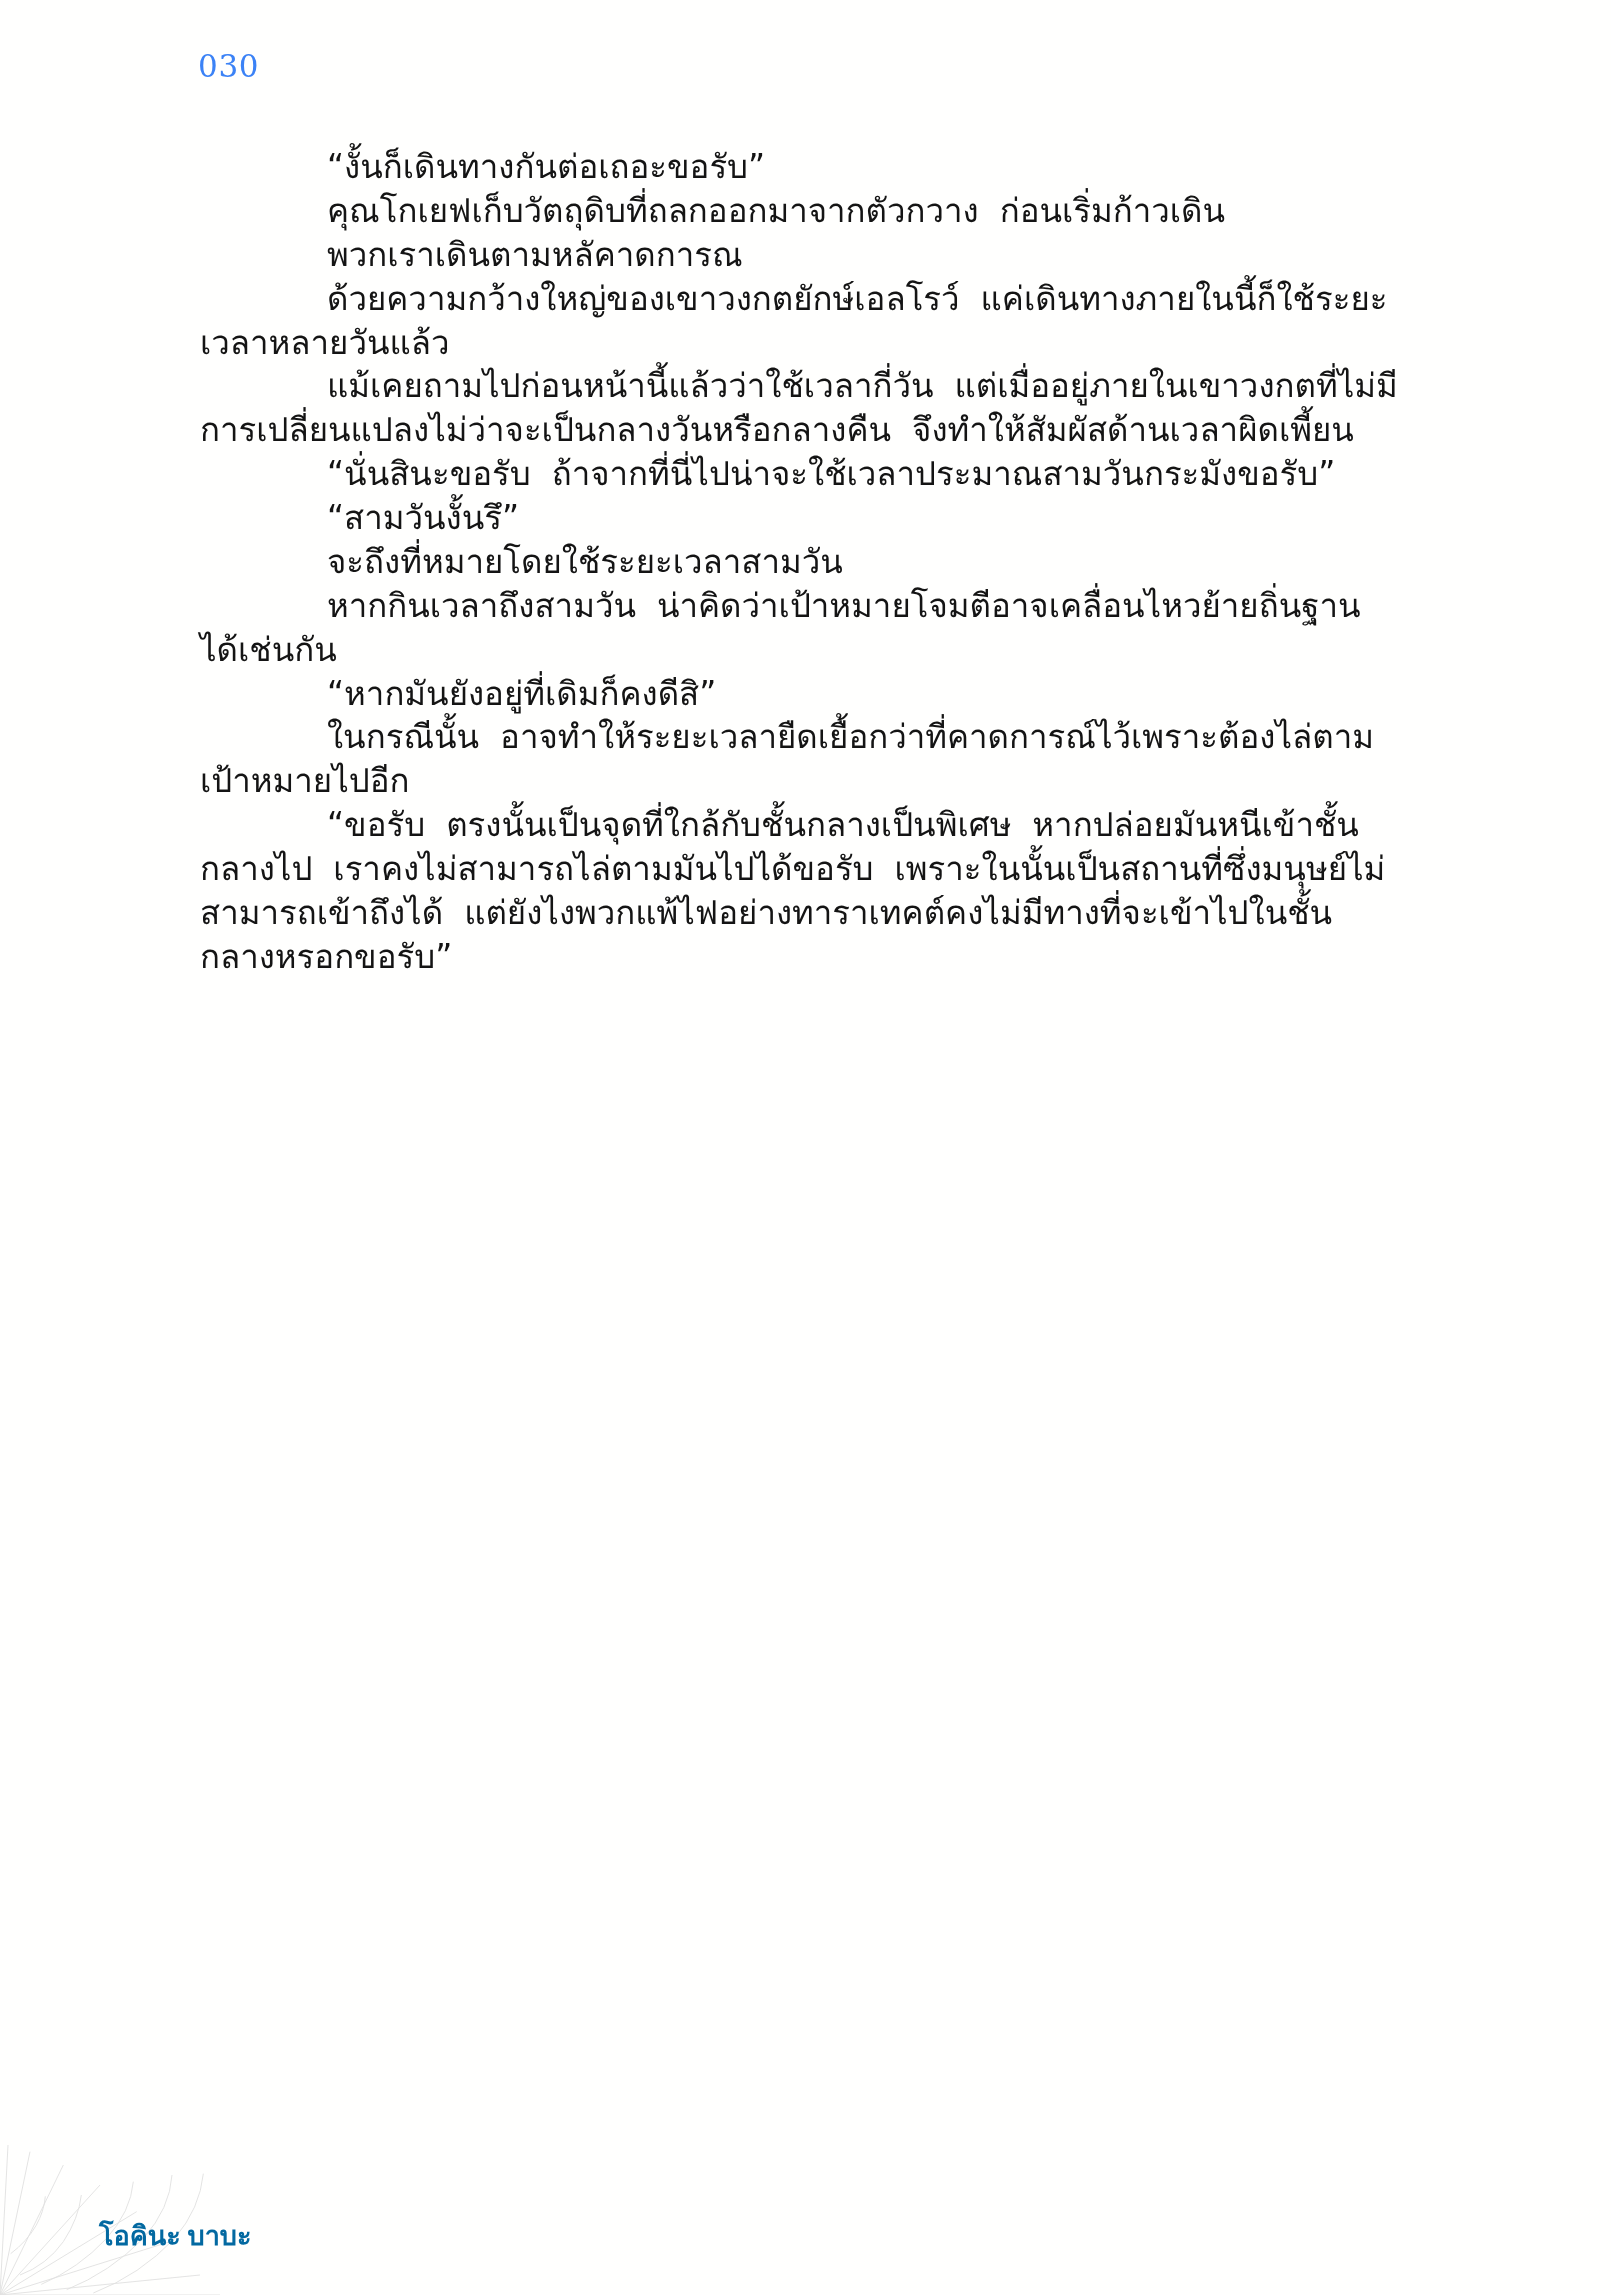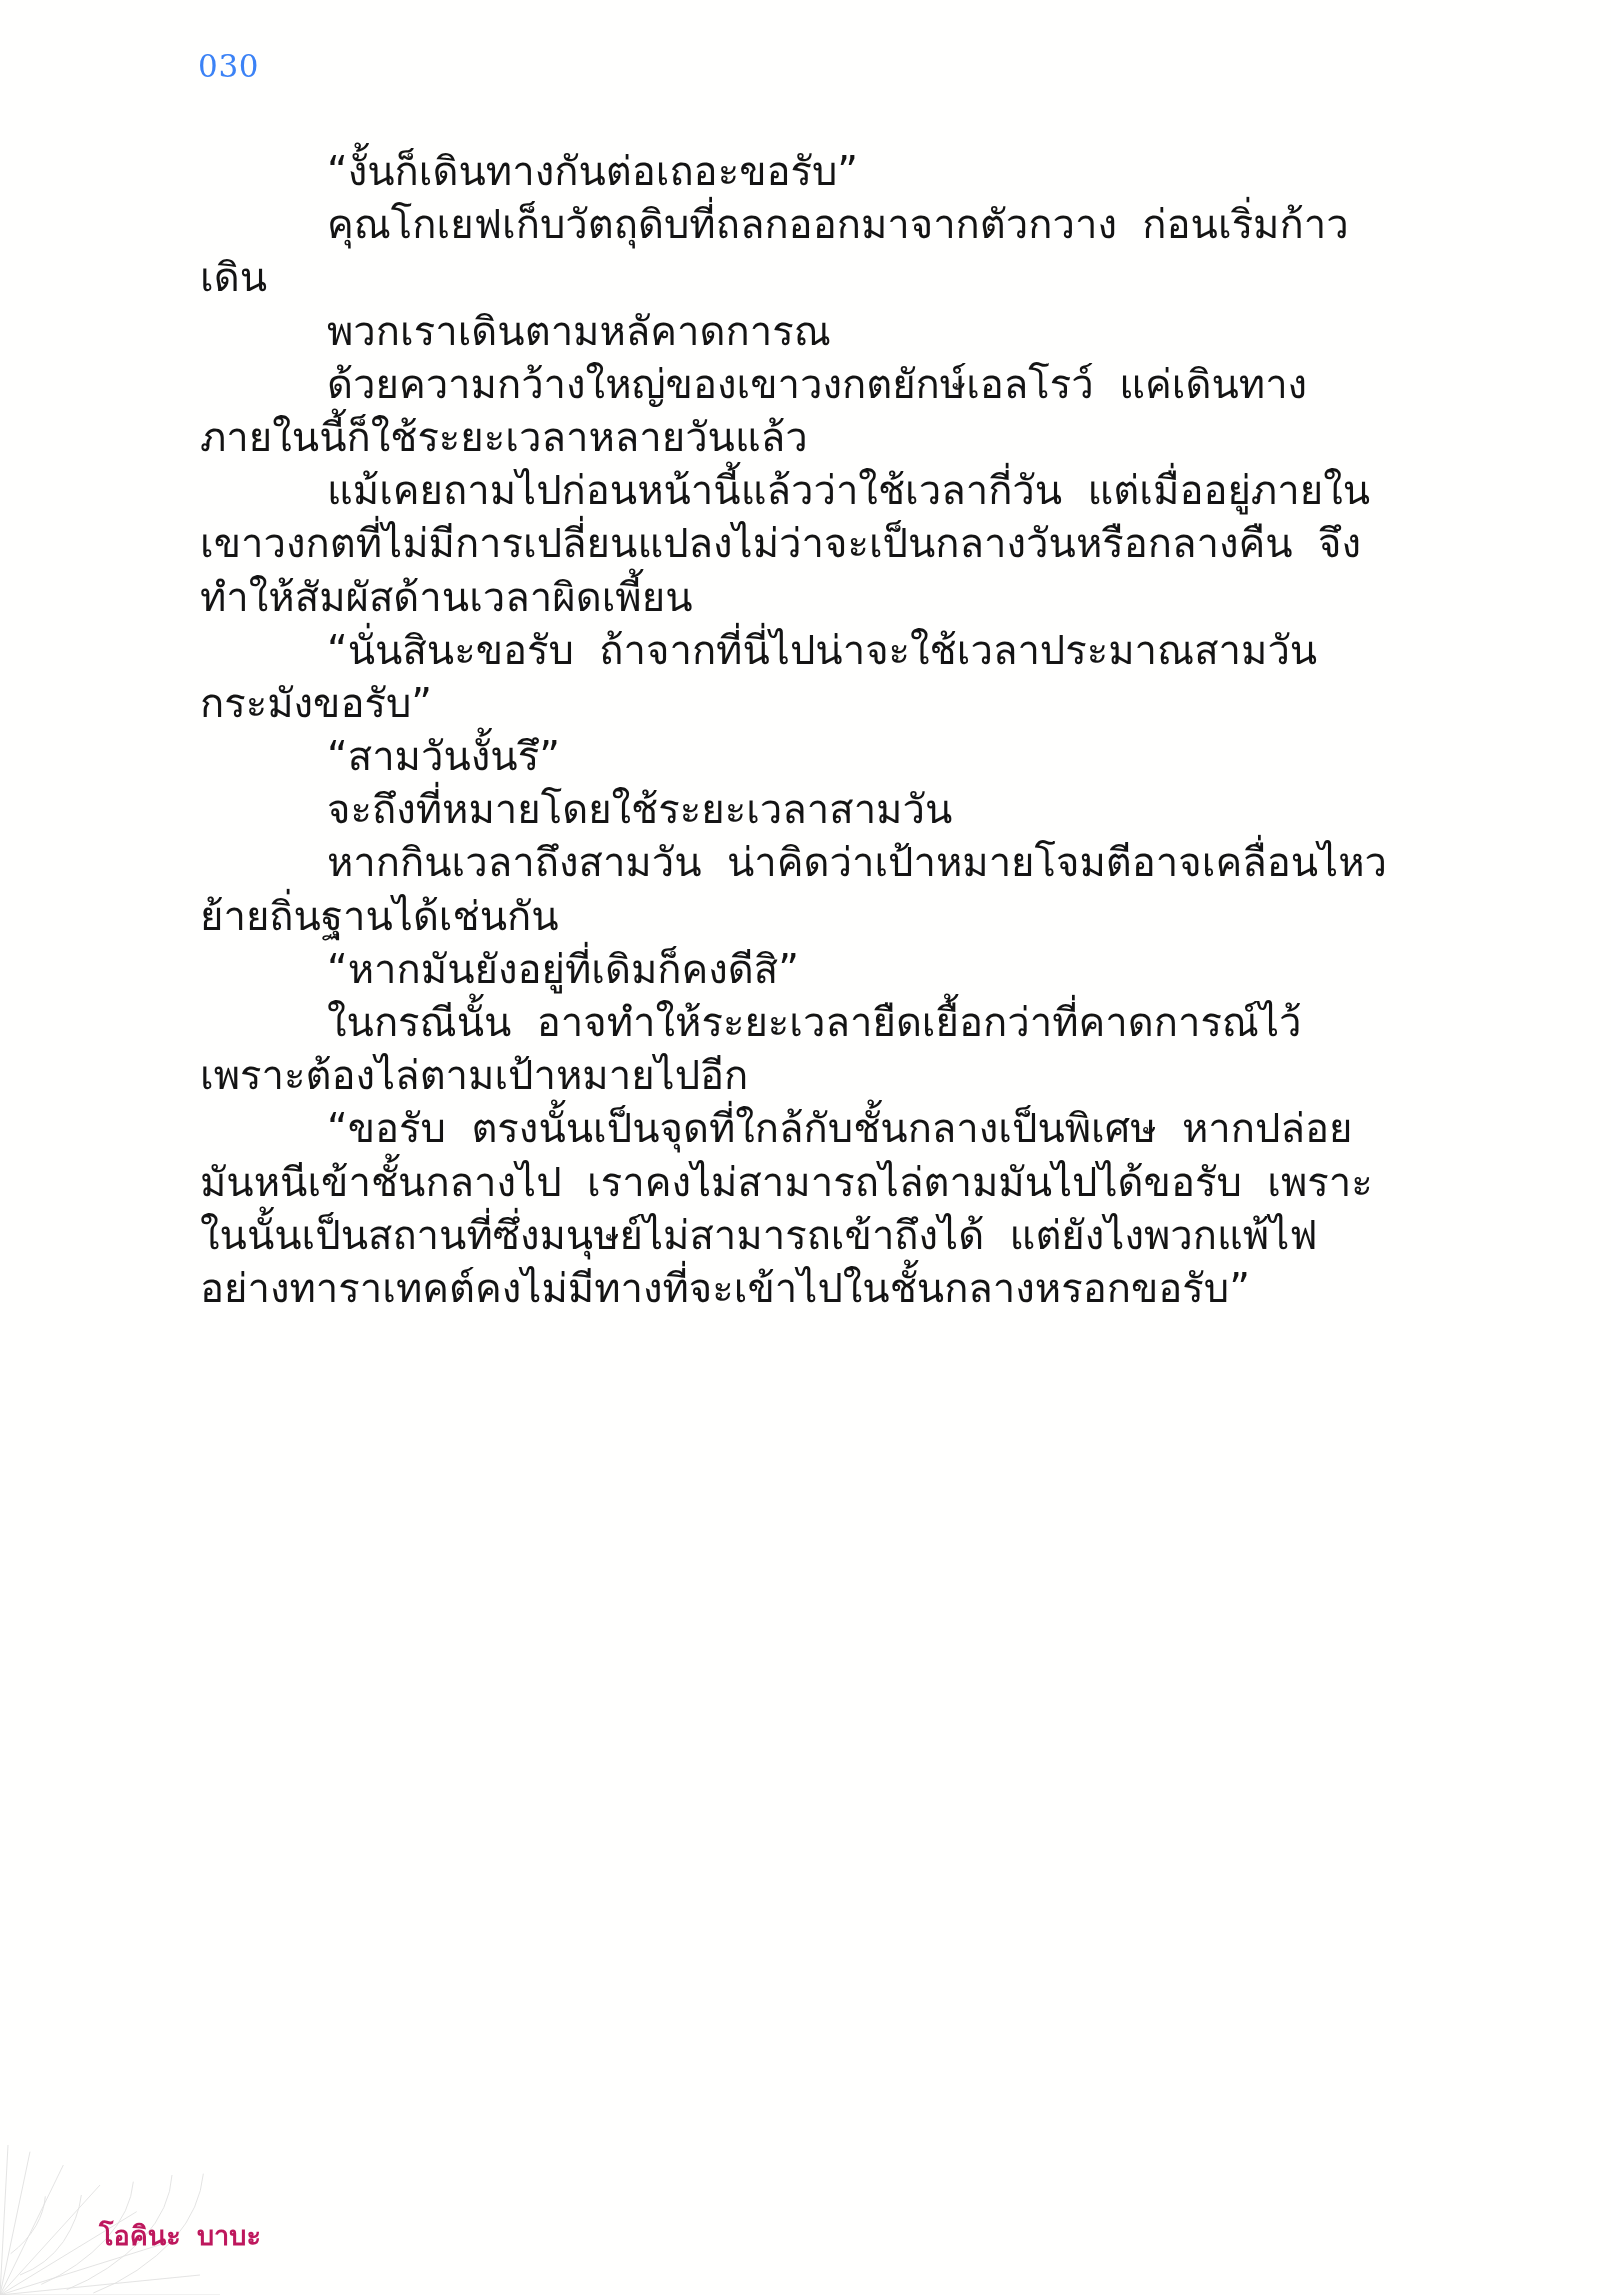--- a/index.html
+++ b/index.html
@@ -26,38 +26,38 @@
     letter-spacing: 0.7px;
     color: #3b82f6;
     font-family: "DejaVu Serif", serif;
   }
   
   .body-text {
     position: absolute;
     left: 200px;
     top: 145px;
     width: 1198px;
-    font-size: 40px;
+    font-size: 33px;
     line-height: 1.33;
     color: #141414;
     font-family: "DejaVu Sans", sans-serif;
   }
   .para {
     margin: 0 0 0 0;
     text-indent: 127px;
     white-space: pre-wrap;
   }
   
   .footer-author {
     position: absolute;
     left: 99px;
     top: 2214px;
     font-size: 27px;
-    color: #be185d;
-    font-family: Liberation Mono, monospace;
+    color: #0369a1;
+    font-family: Liberation Serif, serif;
     font-weight: bold;
   }
   
   .corner-web {
     position: absolute;
     left: 0;
     bottom: 0;
     width: 220px;
     height: 220px;
     opacity: 0.55;

